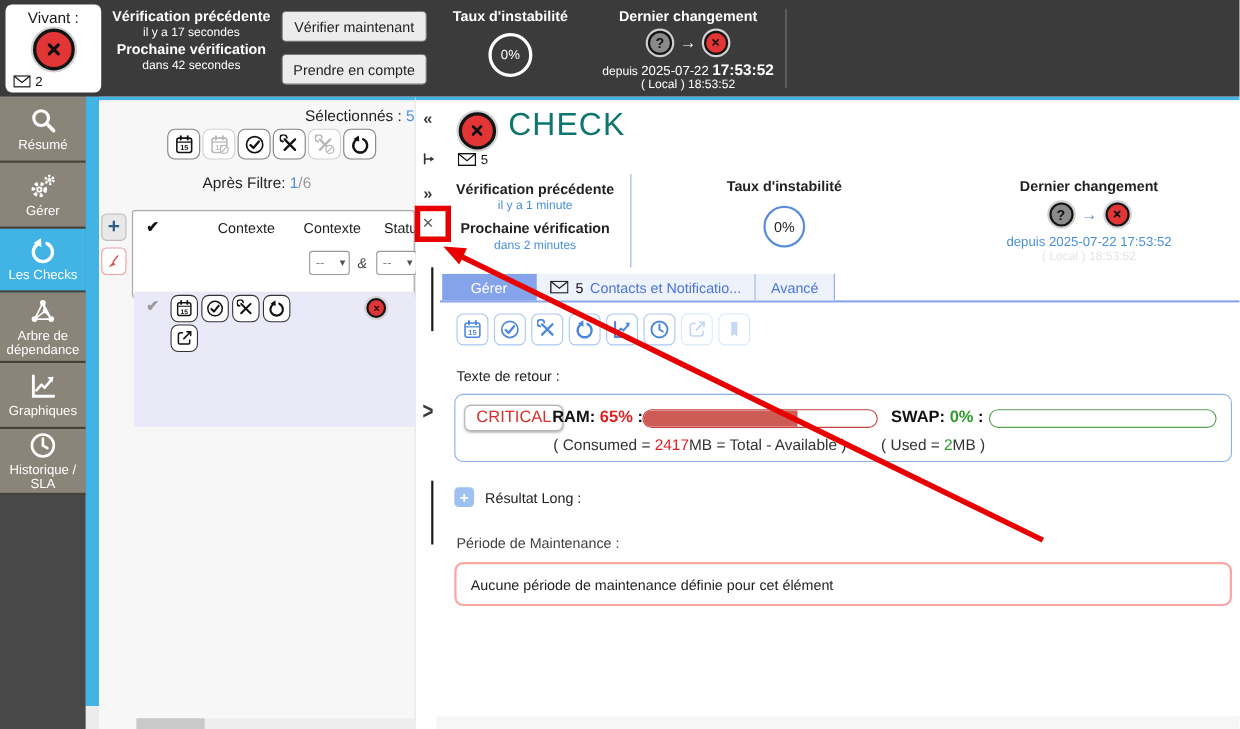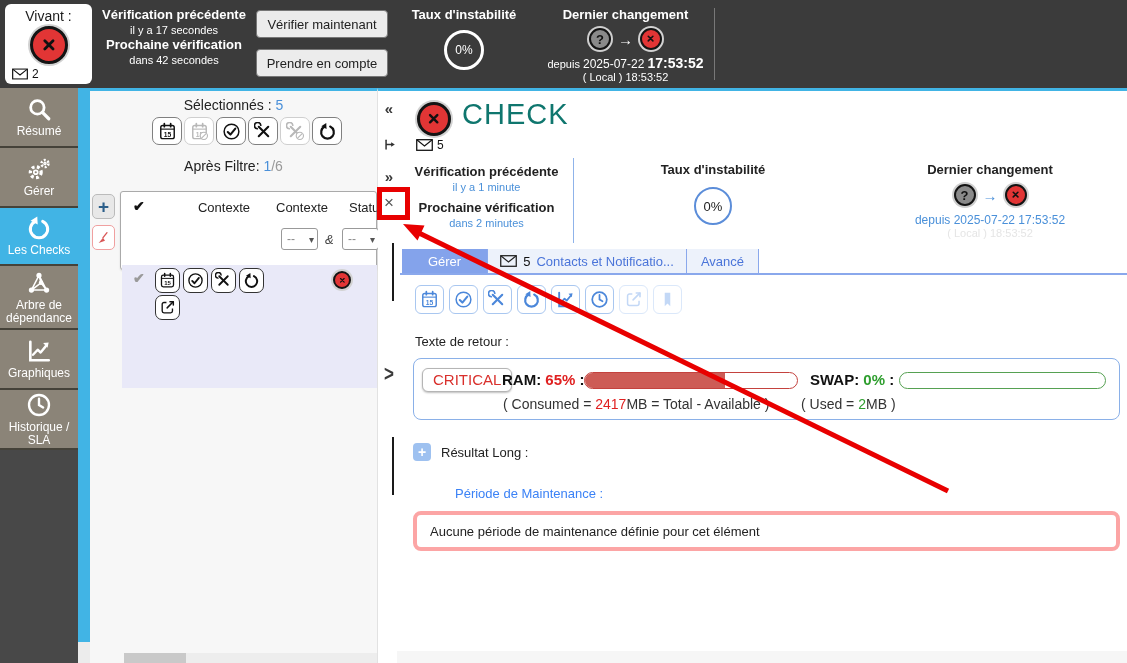--- a/index.html
+++ b/index.html
@@ -40,21 +40,21 @@
   .sidebar { position:absolute; left:0; top:88px; width:78px; height:575px; background:#484848; }
   .side-item { background:#8b8478; border-bottom:2px solid #454239; color:#fff; display:flex; flex-direction:column; align-items:center; justify-content:center; font-size:12px; line-height:13px; text-align:center; cursor:pointer; }
   .side-item svg { width:26px; height:26px; margin-bottom:3px; color:#fff; }
   .side-item.active { background:#41b4e5; }
   .h60 { height:60px; } .h58 { height:58px; } .h64 { height:64px; }
   .bluestrip { position:absolute; left:78px; top:88px; width:12px; height:554px; background:#41b4e5; }
   .bluestrip-end { position:absolute; left:78px; top:642px; width:12px; height:21px; background:#ececec; }
 
   
   .middle { position:absolute; left:90px; top:88px; width:288px; height:575px; background:#f7f7f7; border-top:3px solid #41b4e5; border-right:1px solid #e2e2e2; }
-  .m-selected { position:absolute; left:0; top:6px; width:100%; text-align:center; font-size:14px; color:#222; }
+  .m-selected { position:absolute; left:0; top:6px; width:100%; text-align:right; font-size:14px; color:#222; }
   .blue-num { color:#4a90d9; }
   .gray-num { color:#999; }
   .m-toolbar { position:absolute; left:62px; top:26px; display:flex; gap:2px; }
   .icbtn { width:30px; height:28px; background:#fff; border:1.5px solid #808080; border-radius:7px; display:inline-flex; align-items:center; justify-content:center; color:#111; cursor:pointer; }
   .icbtn svg { width:19px; height:19px; }
   .icbtn.disabled { color:#b8b8b8; border-color:#cfcfcf; }
   .m-afterfilter { position:absolute; left:0; top:67px; width:100%; text-align:center; font-size:14px; color:#222; }
   .plusbtn-side { position:absolute; left:2px; top:103px; width:23px; height:25px; background:#e8e8e8; border:1px solid #bbb; border-radius:5px; color:#2c5f8a; font-size:19px; font-weight:bold; display:flex; align-items:center; justify-content:center; cursor:pointer; }
   .broombtn { position:absolute; left:2px; top:134px; width:23px; height:25px; background:#fff; border:1.5px solid #f0a0a0; border-radius:5px; color:#d95757; display:flex; align-items:center; justify-content:center; cursor:pointer; }
   .broombtn svg { width:16px; height:16px; }
@@ -126,22 +126,22 @@
   .bar { position:absolute; top:13px; height:17px; border-radius:9px; background:#fff; overflow:hidden; }
   .bar-ram { left:170px; width:214px; border:1px solid #c4423e; }
   .bar-swap { left:485px; width:207px; border:1px solid #56a152; }
   .bar-fill-red { height:100%; background:#cd5c56; }
   .ret-swap { position:absolute; left:396px; top:12px; font-size:15px; font-weight:bold; color:#111; }
   .ret-consumed { position:absolute; left:89px; top:37px; font-size:14px; color:#333; }
   .ret-used { position:absolute; left:387px; top:37px; font-size:14px; color:#333; }
   .r-longres { position:absolute; left:13px; top:352px; display:flex; align-items:center; gap:10px; }
   .plus-sq { width:18px; height:18px; background:#9ec1f0; color:#fff; border-radius:4px; font-size:14px; font-weight:bold; display:flex; align-items:center; justify-content:center; cursor:pointer; }
   .r-longlabel { font-size:13px; color:#222; }
-  .r-maintlabel { position:absolute; left:15px; top:395px; font-size:13px; color:#3b82f6;margin-left:40px; }
-  .r-maintbox { position:absolute; left:13px; top:420px; width:707px; height:40px; border:4px solid #fca5a5; border-radius:8px; display:flex; align-items:center; padding-left:13px; font-size:13px; color:#222; background:#fff; }
+  .r-maintlabel { position:absolute; left:15px; top:395px; font-size:13px; color:#404040; }
+  .r-maintbox { position:absolute; left:13px; top:420px; width:707px; height:40px; border:2px solid #fca5a5; border-radius:8px; display:flex; align-items:center; padding-left:13px; font-size:13px; color:#222; background:#fff; }
   .r-footer { position:absolute; left:397px; top:651px; width:730px; height:12px; background:#f6f6f6; }
 
   
   .anno-box { position:absolute; left:377px; top:187px; width:33px; height:33px; border:5px solid #e80000; z-index:85; pointer-events:none; }
   .anno-arrow { position:absolute; left:0; top:0; width:1127px; height:663px; z-index:90; pointer-events:none; }
 </style>
 </head>
 <body>
 
 <svg width="0" height="0" style="position:absolute" aria-hidden="true">

